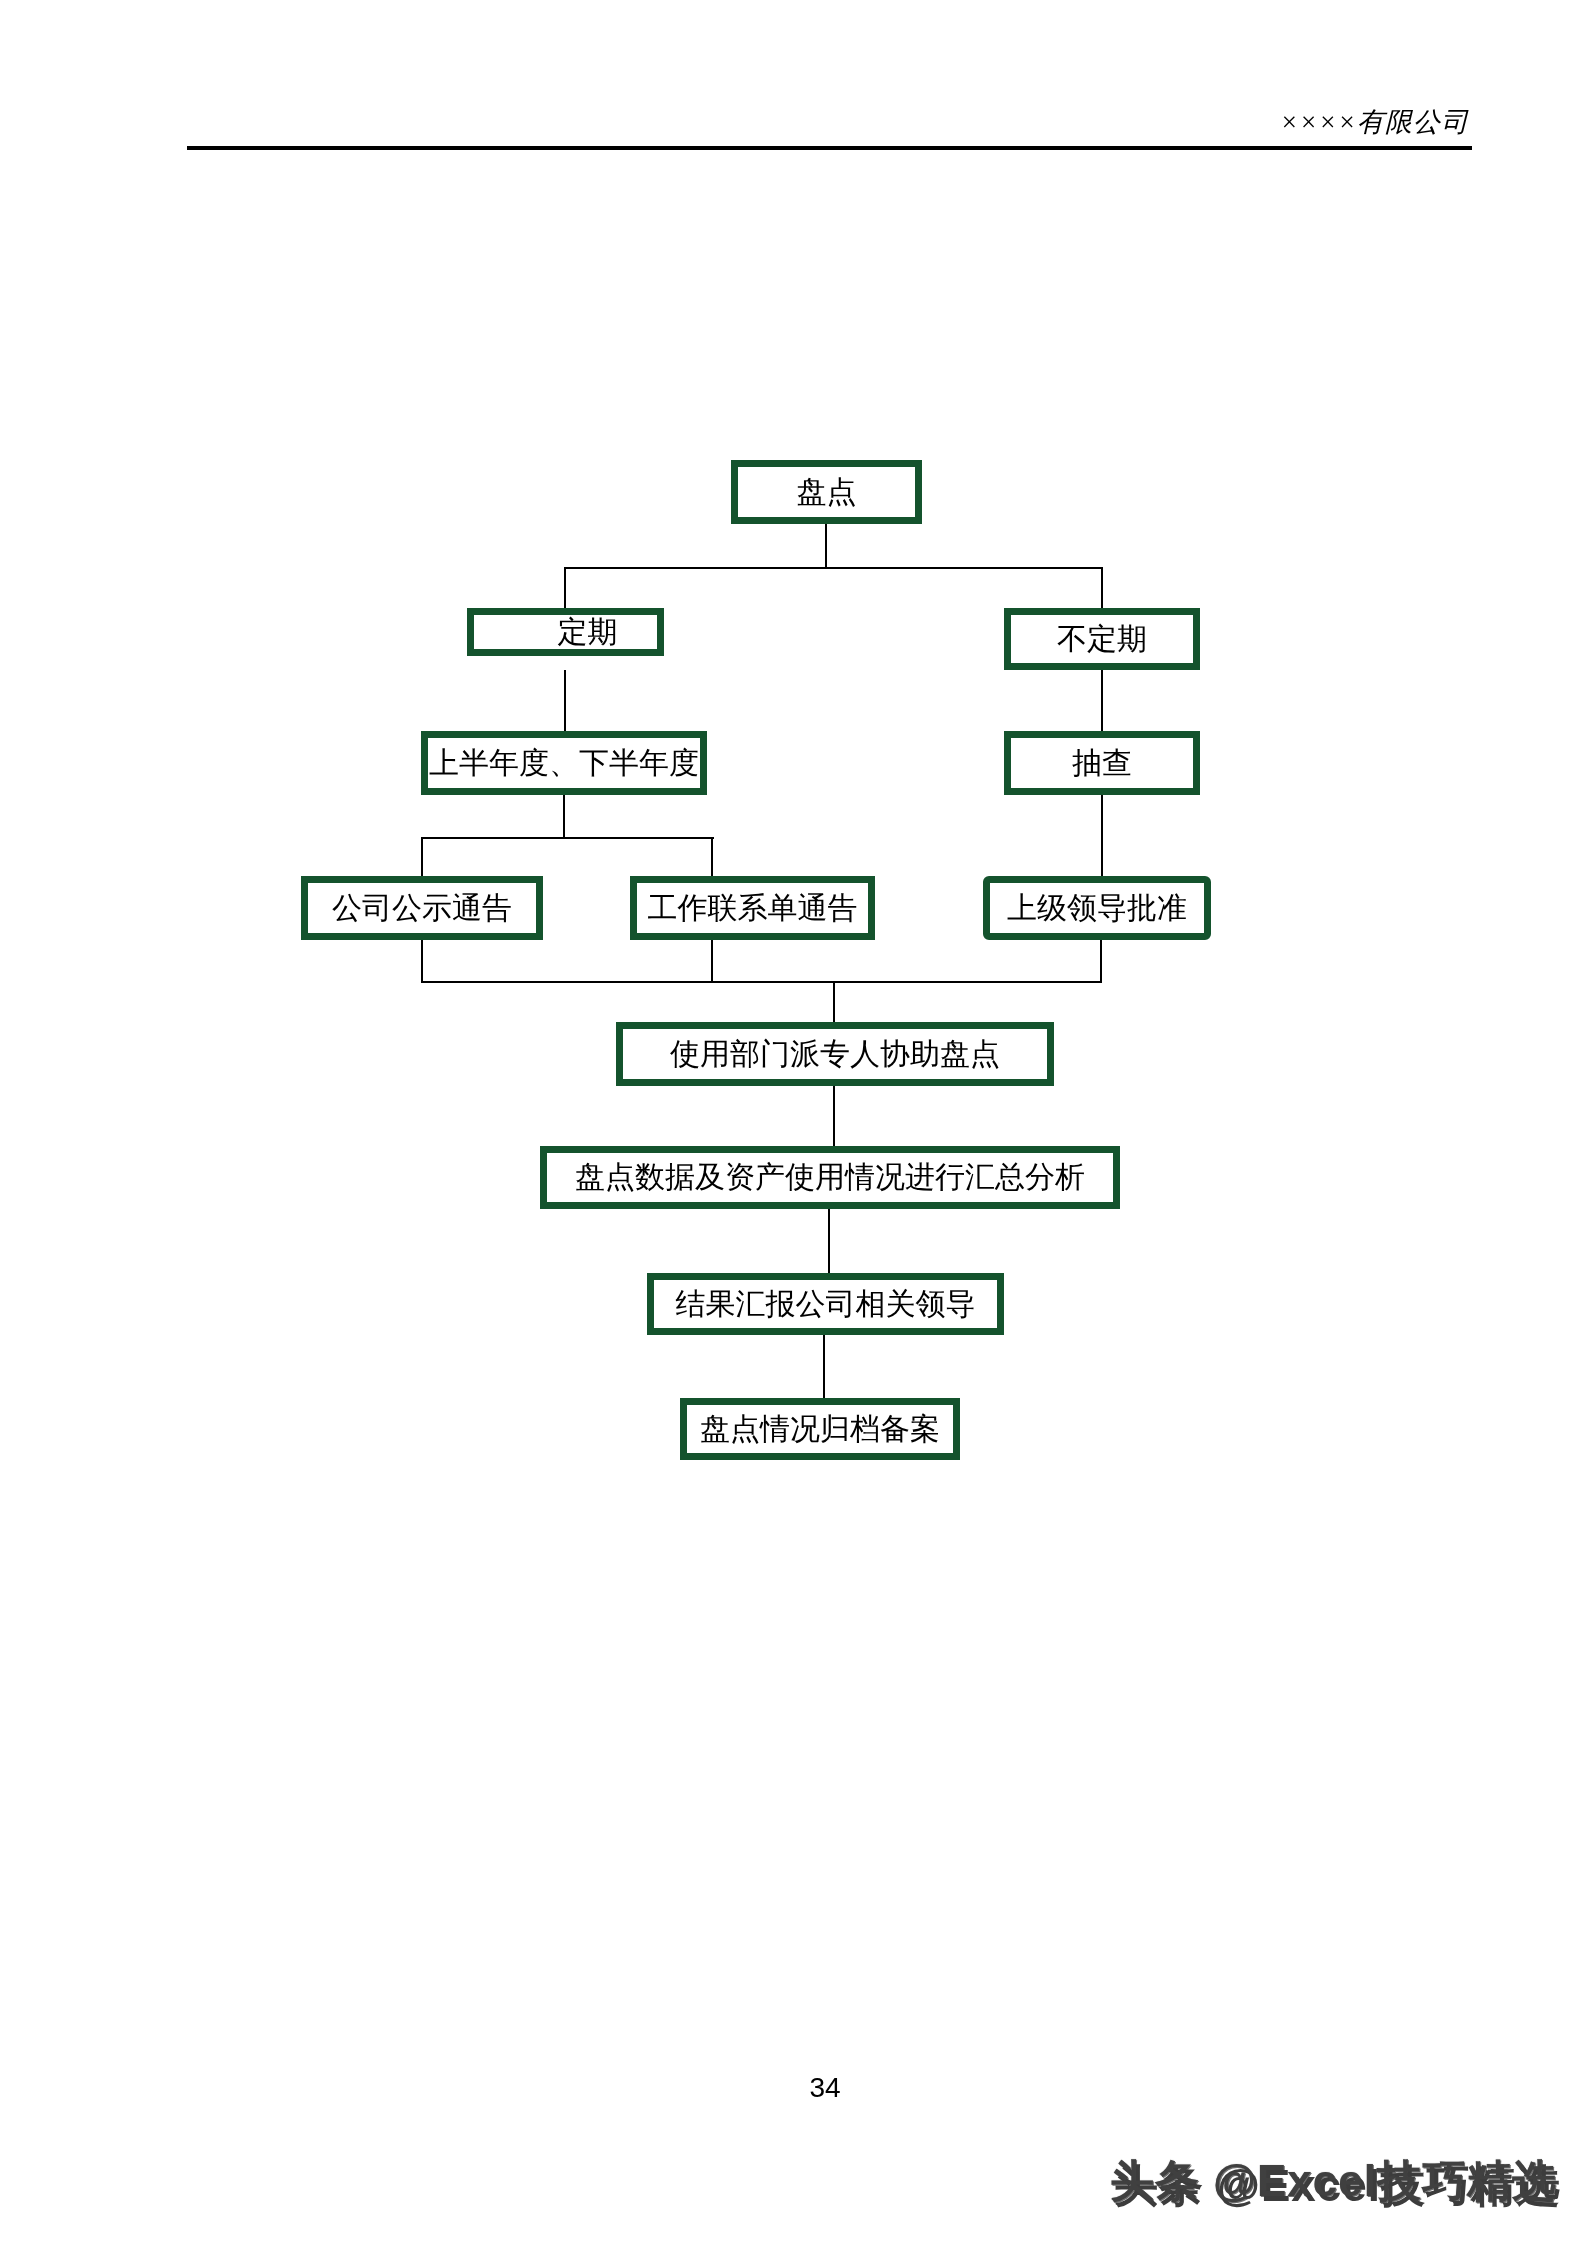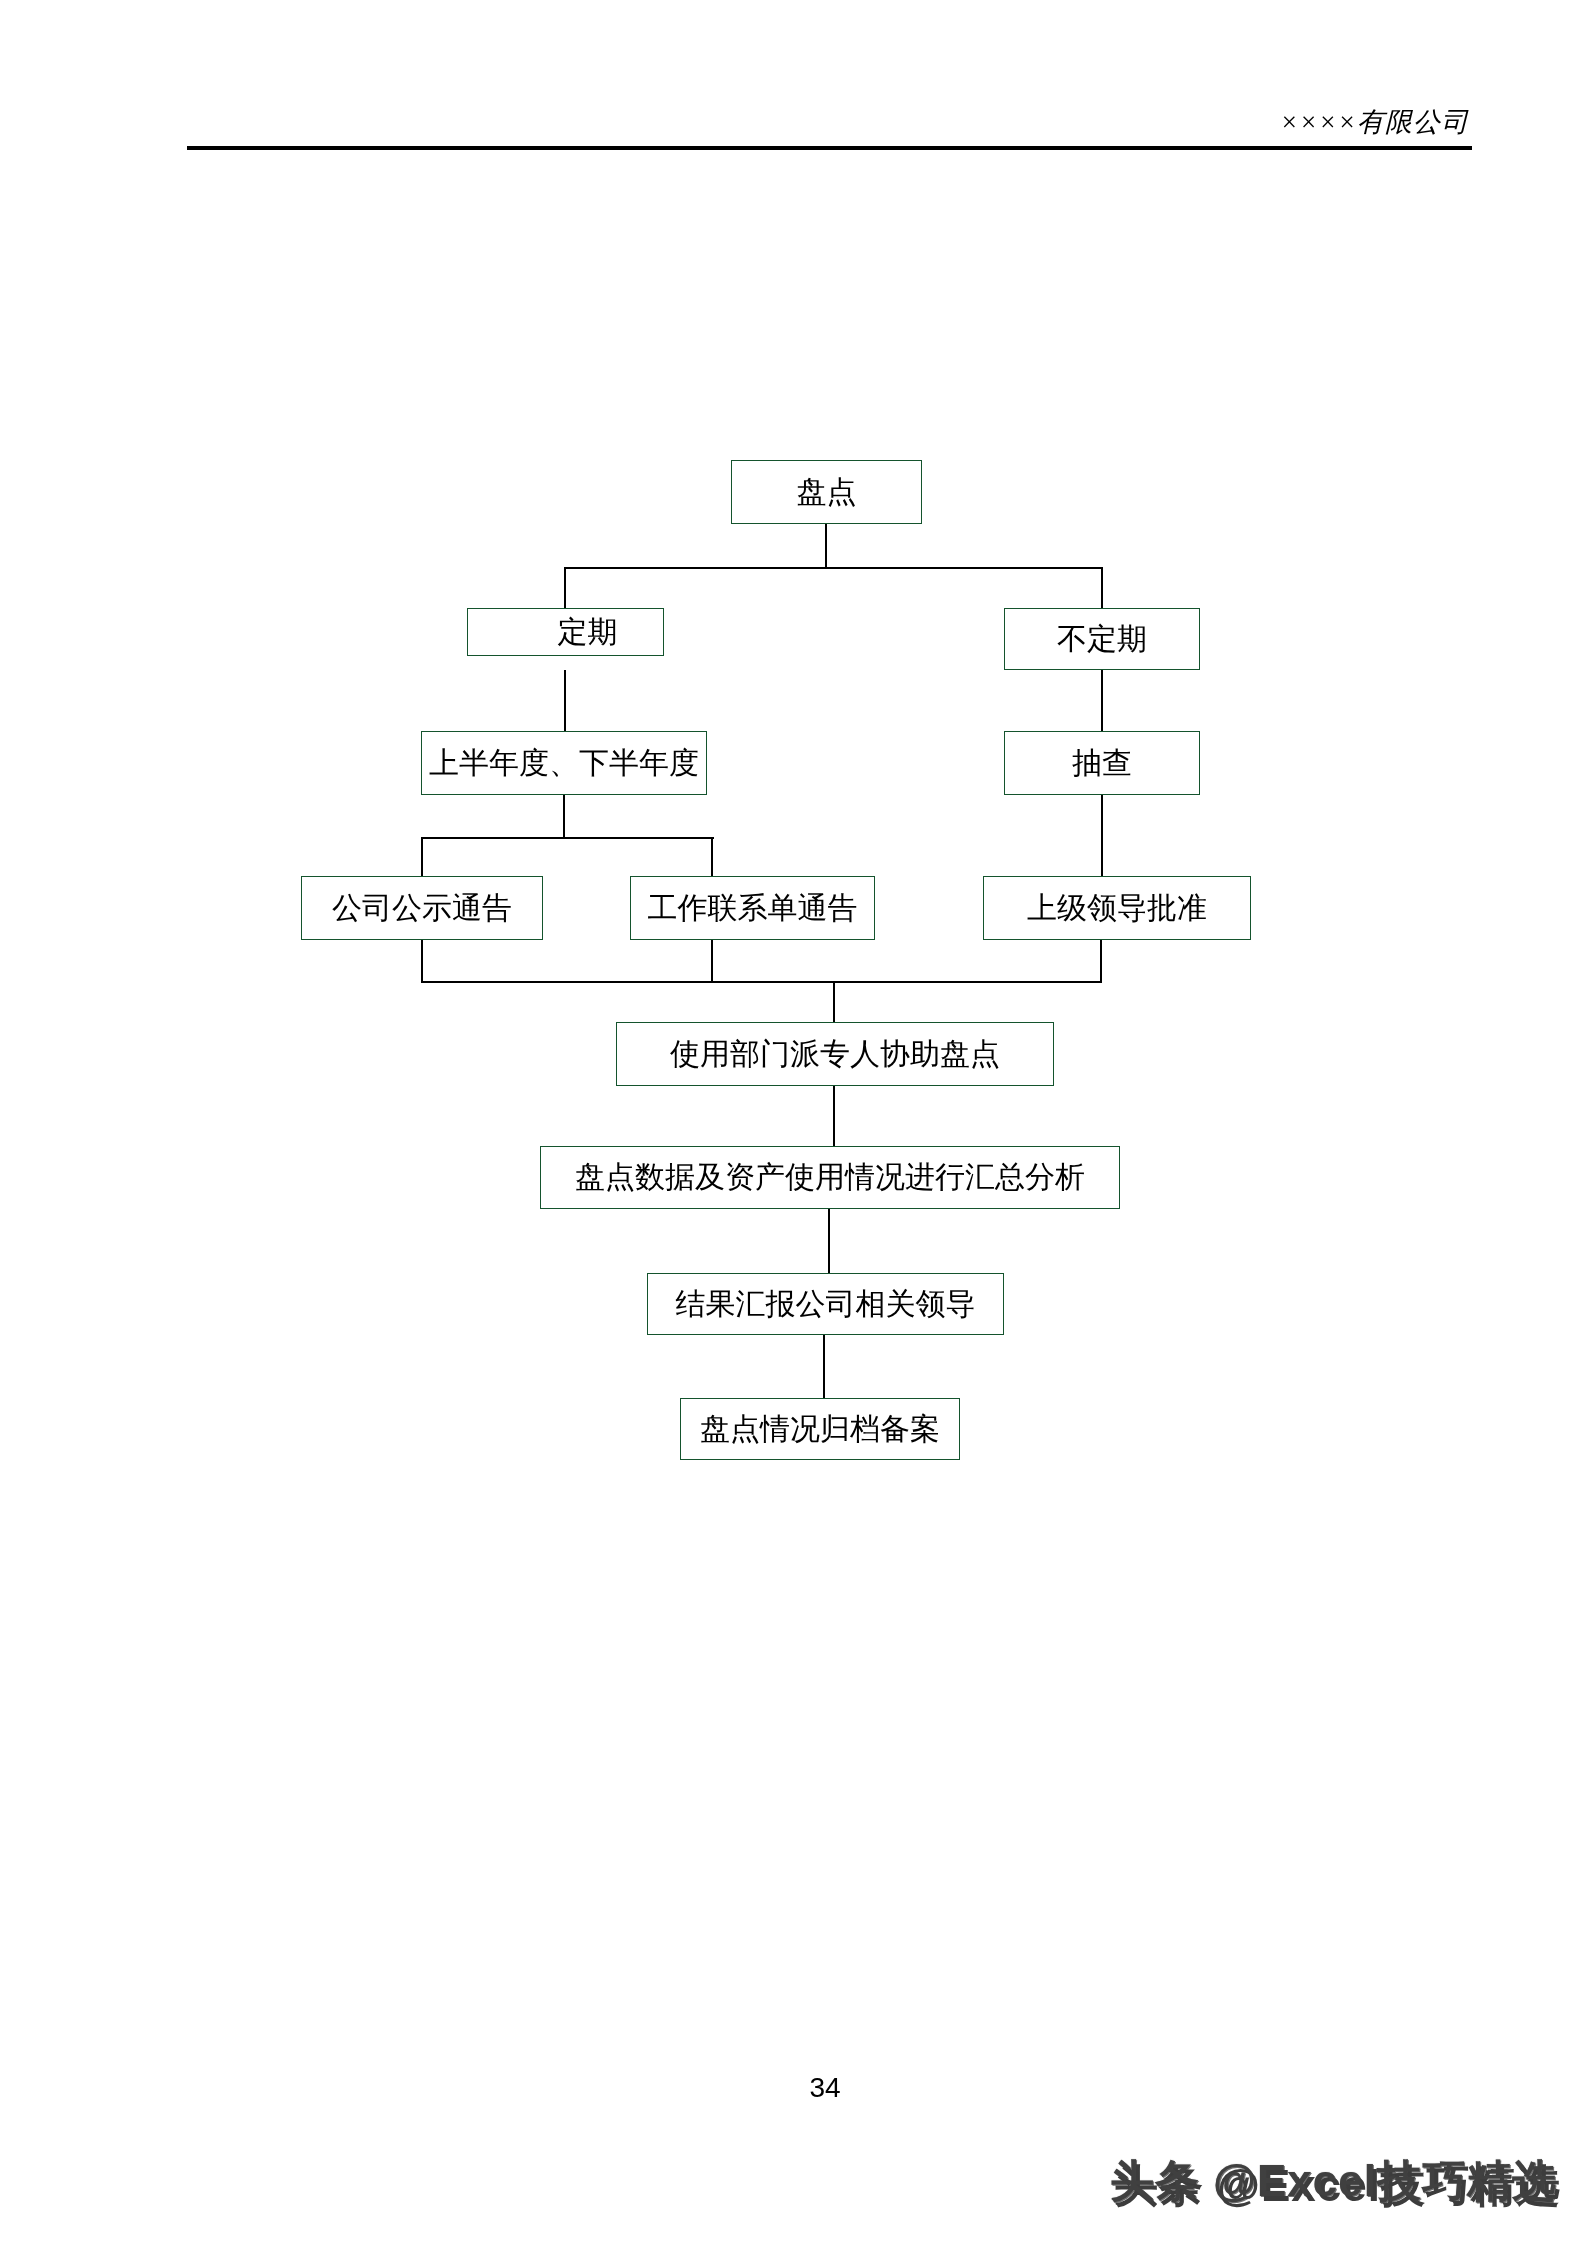--- a/index.html
+++ b/index.html
@@ -44,37 +44,37 @@
     font-size: 50px;
     font-weight: bold;
     letter-spacing: 6px;
     text-shadow: 3px 4px 3px rgba(0,0,0,0.55);
     font-family: "Liberation Serif", "DejaVu Serif", serif;
   }
 
   
   .node {
     position: absolute;
-    border: 1px solid #14532d;
+    border: 7px solid #14532d;
     background: #fff;
     display: flex;
     align-items: center;
     justify-content: center;
     font-size: 30px;
     white-space: nowrap;
     z-index: 2;
   }
   #n-inventory     { left: 731px;  top: 460px;  width: 191px; height: 64px; }
   #n-periodic      { left: 467px;  top: 608px;  width: 197px; height: 48px; padding-left: 44px; }
   #n-nonperiodic   { left: 1004px; top: 608px;  width: 196px; height: 62px; }
   #n-halfyear      { left: 421px;  top: 731px;  width: 286px; height: 64px; }
   #n-spotcheck     { left: 1004px; top: 731px;  width: 196px; height: 64px; }
   #n-publicnotice  { left: 301px;  top: 876px;  width: 242px; height: 64px; }
   #n-workcontact   { left: 590px;  top: 876px;  width: 245px; height: 64px; margin-left: 40px; }
-  #n-approval      { left: 983px;  top: 876px;  width: 268px; height: 64px; }
+  #n-approval      { left: 983px;  top: 876px;  width: 228px; height: 64px; border-radius: 6px; }
   #n-deptassist    { left: 616px;  top: 1022px; width: 438px; height: 64px; }
   #n-summary       { left: 540px;  top: 1146px; width: 580px; height: 63px; }
   #n-report        { left: 647px;  top: 1273px; width: 357px; height: 62px; }
   #n-archive       { left: 680px;  top: 1398px; width: 280px; height: 62px; }
 
   .line { position: absolute; background: #000; z-index: 1; }
   .line.v { width: 2px; }
   .line.h { height: 2px; }
 
   

